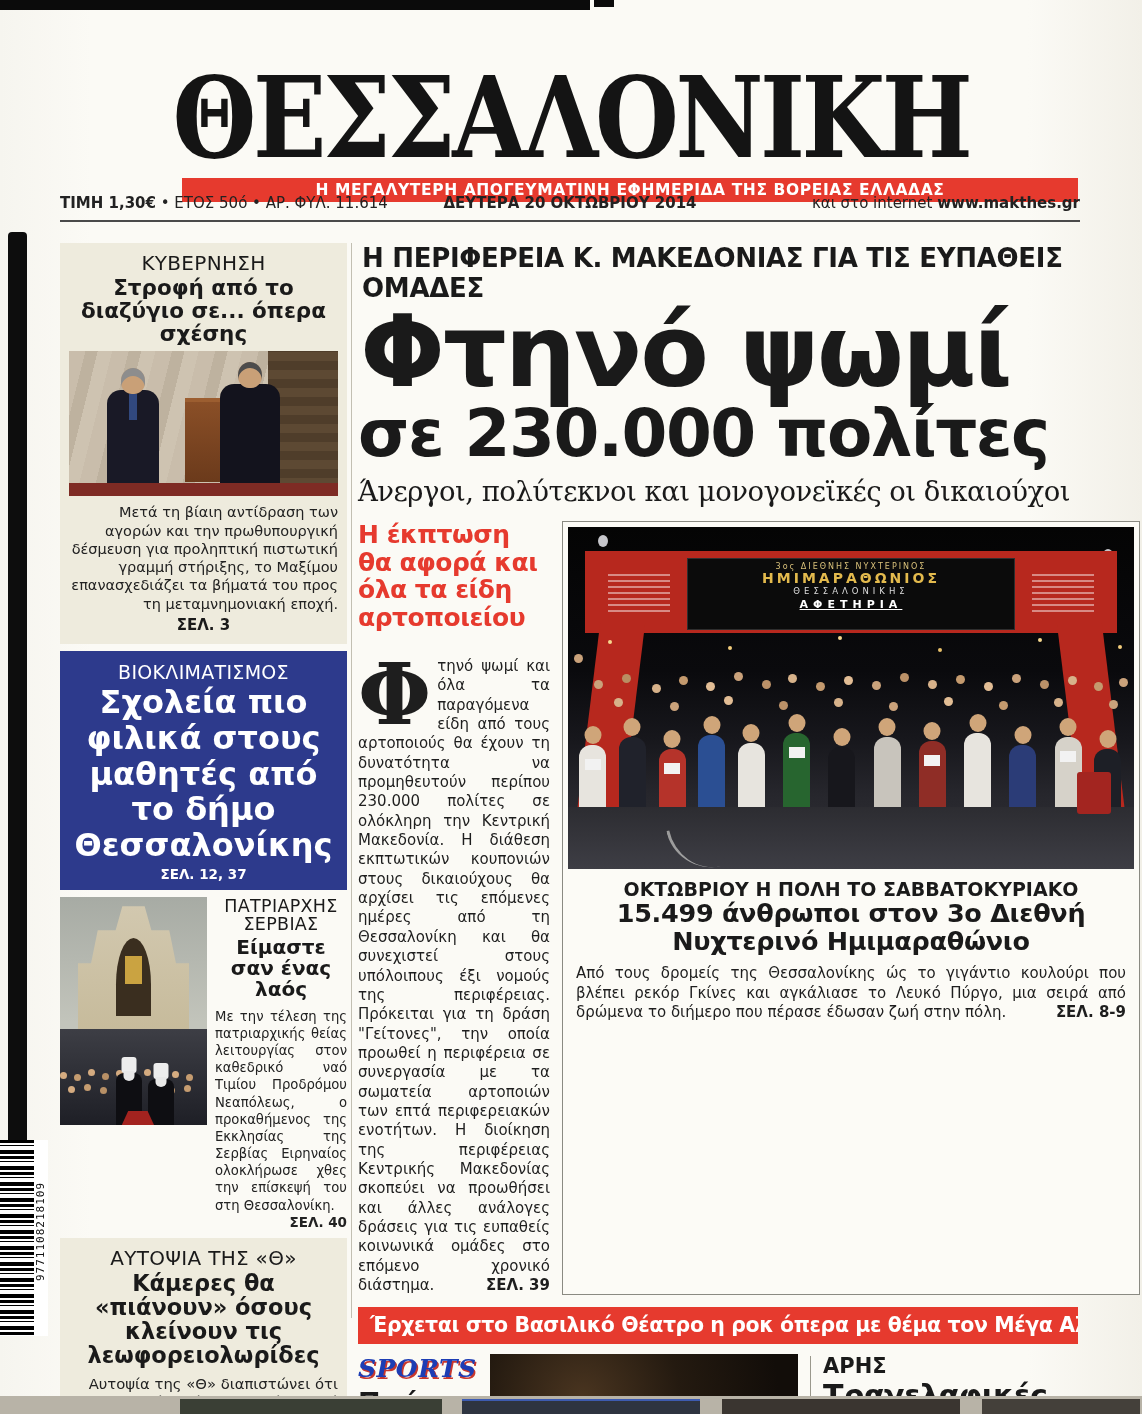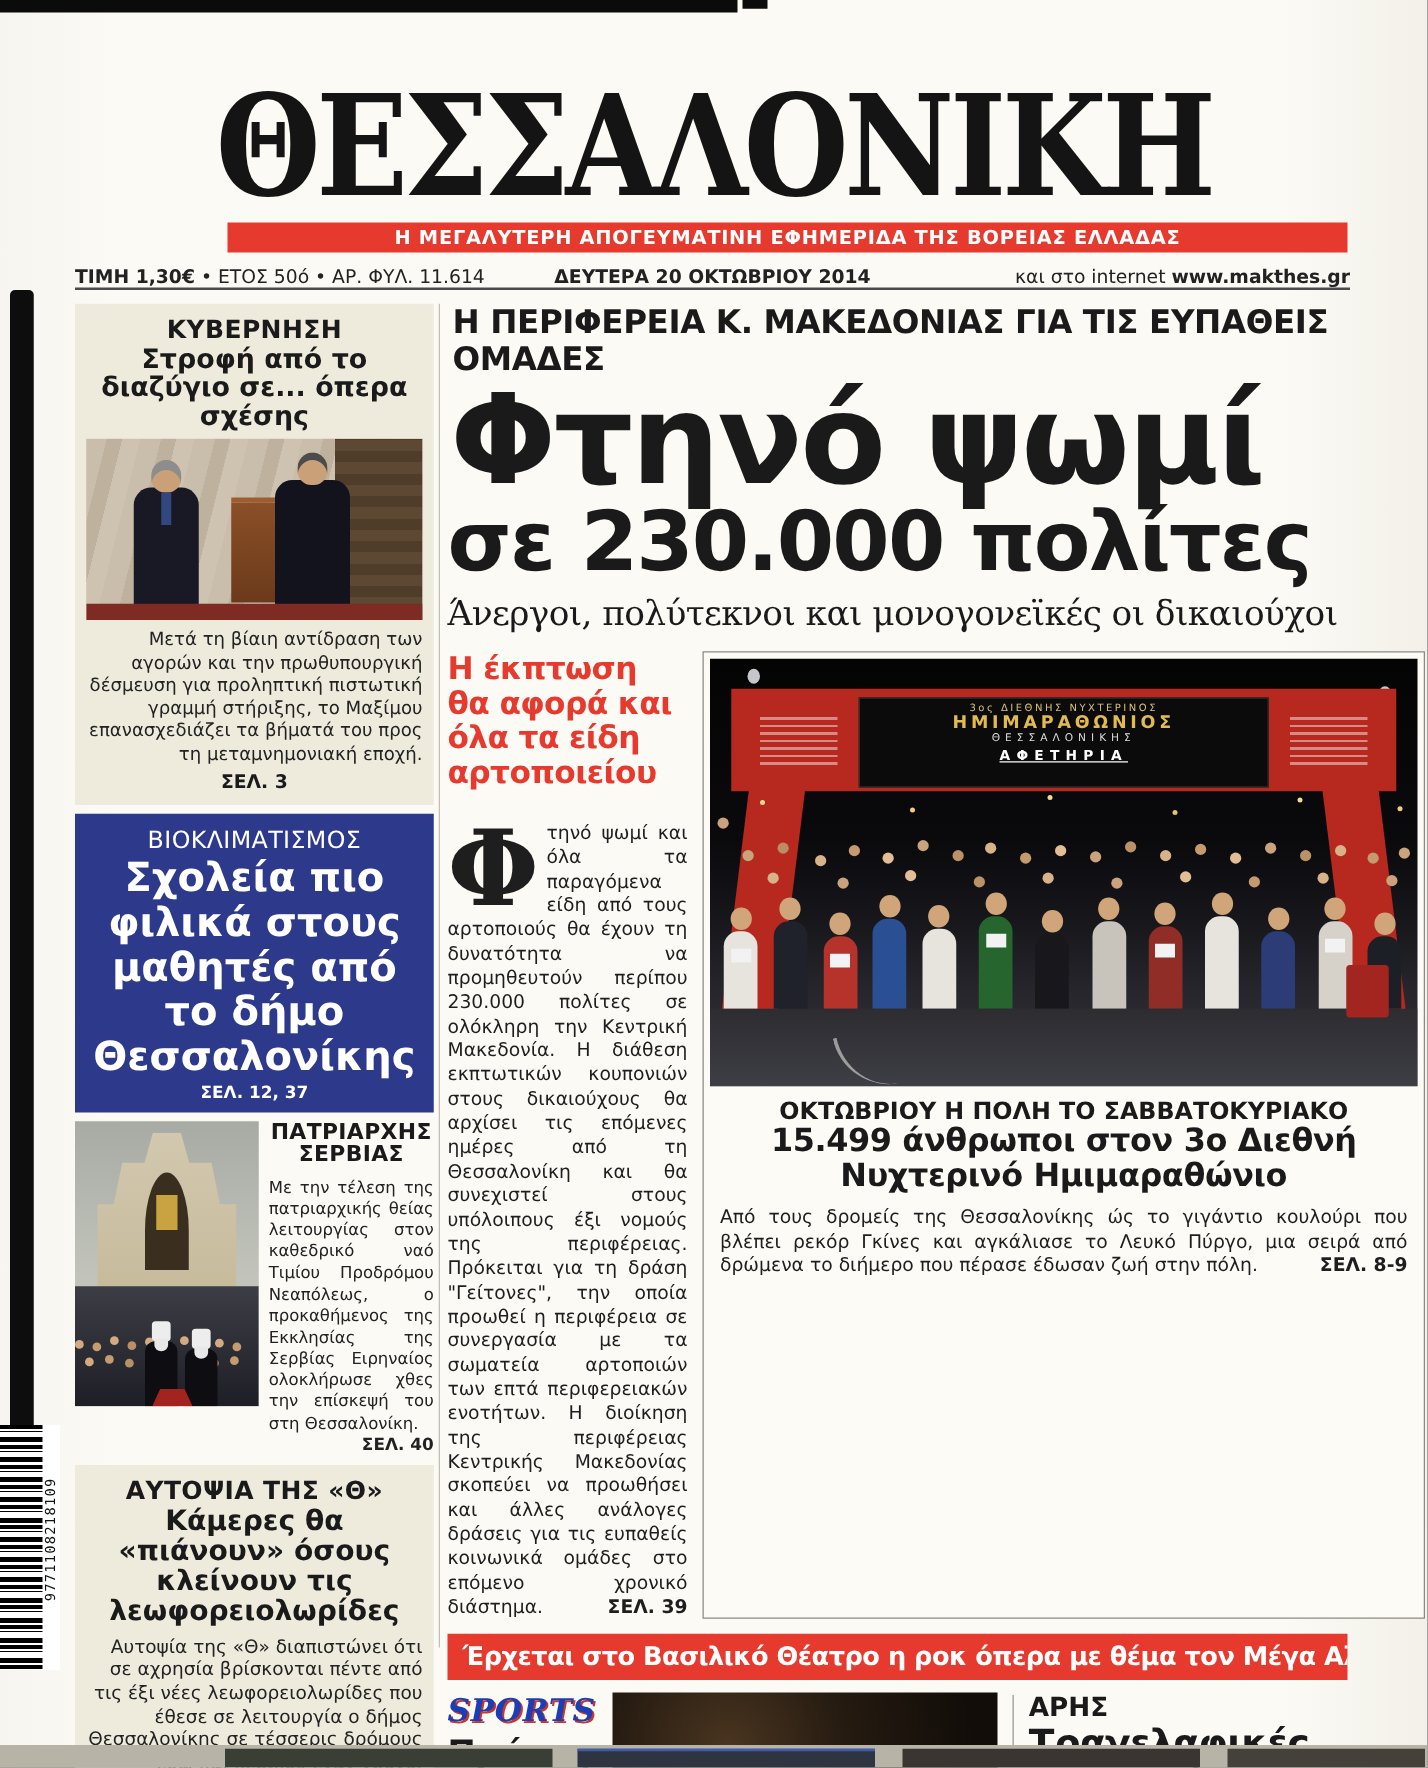--- a/index.html
+++ b/index.html
@@ -20,33 +20,33 @@
     font-family:"DejaVu Sans Mono",monospace; font-size:11px; color:#111; letter-spacing:1px; }
   .bottom-strip { position:absolute; left:0; top:1396px; width:1142px; height:18px; background:#b8b3a7; }
   .bottom-strip i { position:absolute; top:3px; height:15px; display:block; }
   
   .masthead-title { position:absolute; left:0; top:62px; width:1142px; text-align:center;
     font-family:"DejaVu Serif","Liberation Serif",serif; font-weight:bold; font-size:112px; line-height:1;
     color:#141414; transform:scaleX(0.86); transform-origin:50% 50%; letter-spacing:-4px; white-space:nowrap; }
   .tagline-bar { position:absolute; left:182px; top:178px; width:896px; height:24px; background:#e63a2e;
     display:flex; align-items:center; justify-content:center; }
   .tagline-bar span { color:#fff; font-weight:bold; font-size:15.5px; letter-spacing:0.6px; }
-  .dateline { position:absolute; left:60px; top:204px; width:1020px; height:28px;
-    display:flex; align-items:flex-end; border-bottom:2px solid #4a4a4a; font-size:15px; color:#222; }
+  .dateline { position:absolute; left:60px; top:194px; width:1020px; height:28px;
+    display:flex; align-items:flex-start; border-bottom:2px solid #4a4a4a; font-size:15px; color:#222; }
   .dateline .dl-left { flex:1; text-align:left; }
   .dateline .dl-center { flex:1; text-align:center; font-weight:bold; }
   .dateline .dl-right { flex:1; text-align:right; }
   .dateline b { font-weight:bold; }
   
   .col-rule { position:absolute; left:351px; top:243px; width:1px; height:1075px; background:#c2bfb2; }
   
   .sidebar { position:absolute; left:60px; top:243px; width:287px; }
   .sb-box { margin-bottom:7px; }
   .sb-cream { background:#eeebdd; padding:8px 9px 10px; }
-  .sb-kicker { text-align:center; font-weight:bold; font-size:20px; letter-spacing:0.3px; }
+  .sb-kicker { text-align:center; font-weight:normal; font-size:20px; letter-spacing:0.3px; }
   .sb-head { text-align:center; font-weight:bold; font-size:21.5px; line-height:1.06; margin-top:2px; }
   .sb-body { text-align:right; font-size:14.5px; line-height:1.26; margin-top:7px; color:#222; }
   .sb-page { text-align:center; font-weight:bold; font-size:15px; margin-top:3px; }
   .sb-blue { background:#2d3a8c; color:#fff; text-align:center; padding:10px 8px 8px; }
   .sb-blue .sb-kicker { font-weight:normal; font-size:19px; }
   .sb-blue .sb-head { font-size:32px; line-height:1.12; }
   .sb-blue .sb-page { font-size:13.5px; margin-top:2px; }
   
   .gov-photo { position:relative; width:100%; height:145px; margin-top:6px; overflow:hidden;
     background:repeating-linear-gradient(104deg,#c9bdab 0 16px,#beb29f 16px 28px,#cec3b1 28px 42px); }
@@ -212,20 +212,21 @@
         <div class="pat-arch"></div>
         <div class="pat-icon"></div>
         <div class="pat-crowd"></div>
         <div class="pat-heads"></div>
         <div class="pat-clergy c1"></div>
         <div class="pat-clergy c2"></div>
         <div class="pat-carpet"></div>
       </div>
       <div class="pat-text">
         <div class="sb-kicker">ΠΑΤΡΙΑΡΧΗΣ ΣΕΡΒΙΑΣ</div>
+        <div class="sb-head">Είμαστε σαν ένας λαός</div>
         <p class="pat-body"><span>Με την τέλεση της πατριαρχικής θείας λειτουργίας στον καθεδρικό ναό Τιμίου Προδρόμου Νεαπόλεως, ο προκαθήμενος της Εκκλησίας της Σερβίας Ειρηναίος ολοκλήρωσε χθες την επίσκεψή του στη Θεσσαλονίκη.</span> <strong>ΣΕΛ. 40</strong></p>
       </div>
     </div>
 
     <div class="sb-box sb-cream sb-autopsy">
       <div class="sb-kicker">ΑΥΤΟΨΙΑ ΤΗΣ «Θ»</div>
       <div class="sb-head">Κάμερες θα «πιάνουν» όσους κλείνουν τις λεωφορειολωρίδες</div>
       <div class="sb-body">Αυτοψία της «Θ» διαπιστώνει ότι σε αχρησία βρίσκονται πέντε από τις έξι νέες λεωφορειολωρίδες που έθεσε σε λειτουργία ο δήμος Θεσσαλονίκης σε τέσσερις δρόμους εδώ και περίπου έναν χρόνο.</div>
 
     </div>

